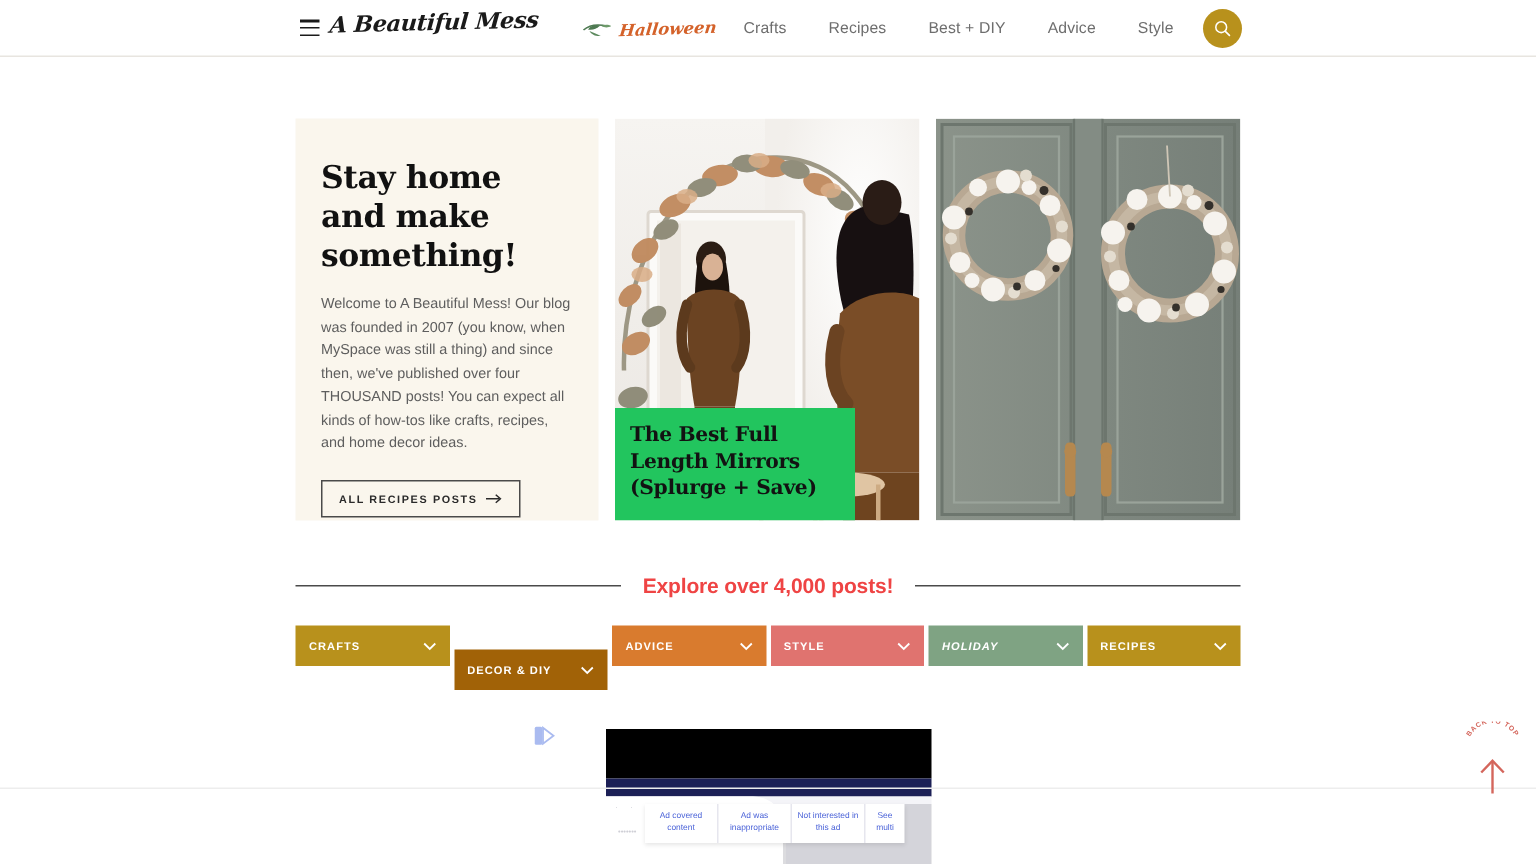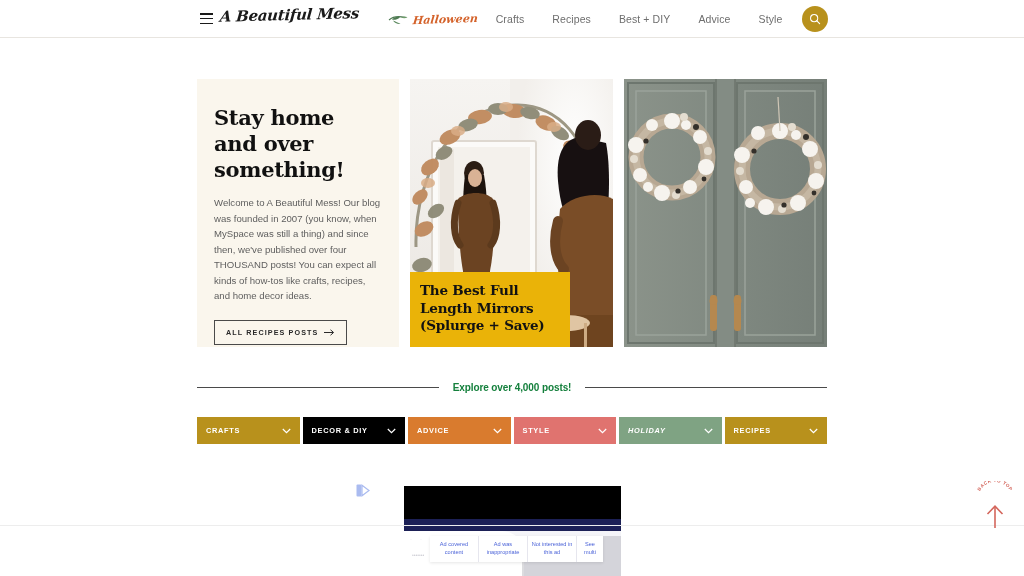--- a/index.html
+++ b/index.html
@@ -93,37 +93,37 @@
     font-size: 7.2px; font-weight: 700; letter-spacing: 1.1px;
     color: #2a2a2a; cursor: pointer;
     font-family: "Liberation Sans", sans-serif;
   }
 
   
   .card { position: relative; width: 203px; height: 268px; overflow: hidden; cursor: pointer; }
   .card-img { position: absolute; inset: 0; }
   .card-title {
     position: absolute; left: 0; bottom: 0;
-    background: #eab308;
+    background: #22c55e;
     padding: 10px 14px 12px 10px;
     font-family: "DejaVu Serif", serif;
     font-weight: 700; font-size: 13.5px; line-height: 1.30;
     color: #121212; letter-spacing: -0.2px;
     max-width: 160px;
   }
   .card2 .card-title { max-width: 168px; }
 
   
   .explore {
     position: absolute; left: 197px; top: 382px; width: 630px;
     display: flex; align-items: center; gap: 14px;
   }
   .rule { flex: 1; height: 1px; background: #4a4a4a; }
   .explore-title {
-    font-size: 10px; font-weight: 700; color: #15803d; letter-spacing: -0.1px;
+    font-size: 14px; font-weight: 700; color: #ef4444; letter-spacing: -0.1px;
     white-space: nowrap;
   }
   .cats {
     position: absolute; left: 197px; top: 417px;
     width: 630px; display: flex; gap: 3px;
   }
   .cat {
     flex: 1; height: 27px;
     display: flex; align-items: center; justify-content: space-between;
     padding: 0 9px;
@@ -202,21 +202,21 @@
       <circle cx="6" cy="6" r="4.2" stroke="#ffffff" stroke-width="1.2" fill="none"></circle>
       <line x1="9.2" y1="9.2" x2="12.4" y2="12.4" stroke="#ffffff" stroke-width="1.3" stroke-linecap="round"></line>
     </svg>
   </button>
 </div>
 
 <div class="hero">
   <div class="hero-inner">
 
     <div class="hero-text">
-      <div class="hero-title">Stay home and over something!</div>
+      <div class="hero-title">Stay home and make something!</div>
       <div class="hero-body">Welcome to A Beautiful Mess! Our blog was founded in 2007 (you know, when MySpace was still a thing) and since then, we've published over four THOUSAND posts! You can expect all kinds of how-tos like crafts, recipes, and home decor ideas.</div>
       <button class="hero-btn">
         <span>ALL RECIPES POSTS</span>
         <svg width="11" height="7" viewBox="0 0 11 7">
           <line x1="0" y1="3.5" x2="9" y2="3.5" stroke="#2a2a2a" stroke-width="1"></line>
           <polyline points="6.5,0.8 9.6,3.5 6.5,6.2" fill="none" stroke="#2a2a2a" stroke-width="1"></polyline>
         </svg>
       </button>
     </div>
 
@@ -408,21 +408,21 @@
   <div class="rule"></div>
 </div>
 
 <div class="cats">
   <button class="cat" style="background: rgb(184, 145, 28);">
     <span class="cat-label">CRAFTS</span>
     <svg width="9" height="6" viewBox="0 0 9 6">
         <polyline points="0.8,1 4.5,4.6 8.2,1" fill="none" stroke="#ffffff" stroke-width="1.2"></polyline>
       </svg>
   </button>
-  <button class="cat" style="background: #000000;">
+  <button class="cat" style="background: #a16207; margin-top: 16px;">
     <span class="cat-label">DECOR &amp; DIY</span>
     <svg width="9" height="6" viewBox="0 0 9 6">
         <polyline points="0.8,1 4.5,4.6 8.2,1" fill="none" stroke="#ffffff" stroke-width="1.2"></polyline>
       </svg>
   </button>
   <button class="cat" style="background: rgb(217, 123, 46);">
     <span class="cat-label">ADVICE</span>
     <svg width="9" height="6" viewBox="0 0 9 6">
         <polyline points="0.8,1 4.5,4.6 8.2,1" fill="none" stroke="#ffffff" stroke-width="1.2"></polyline>
       </svg>

